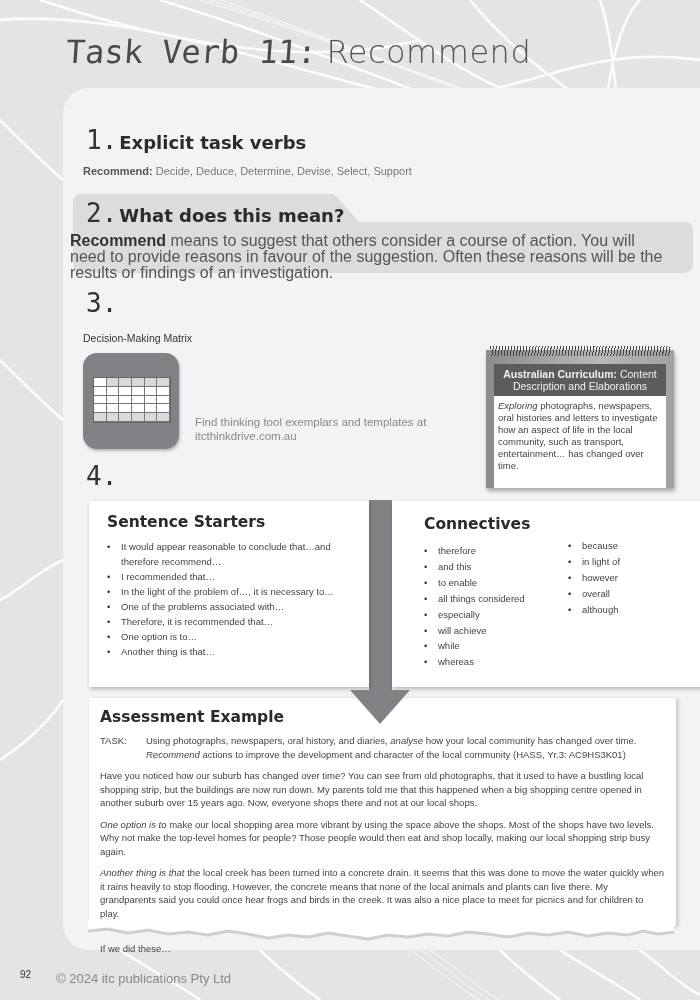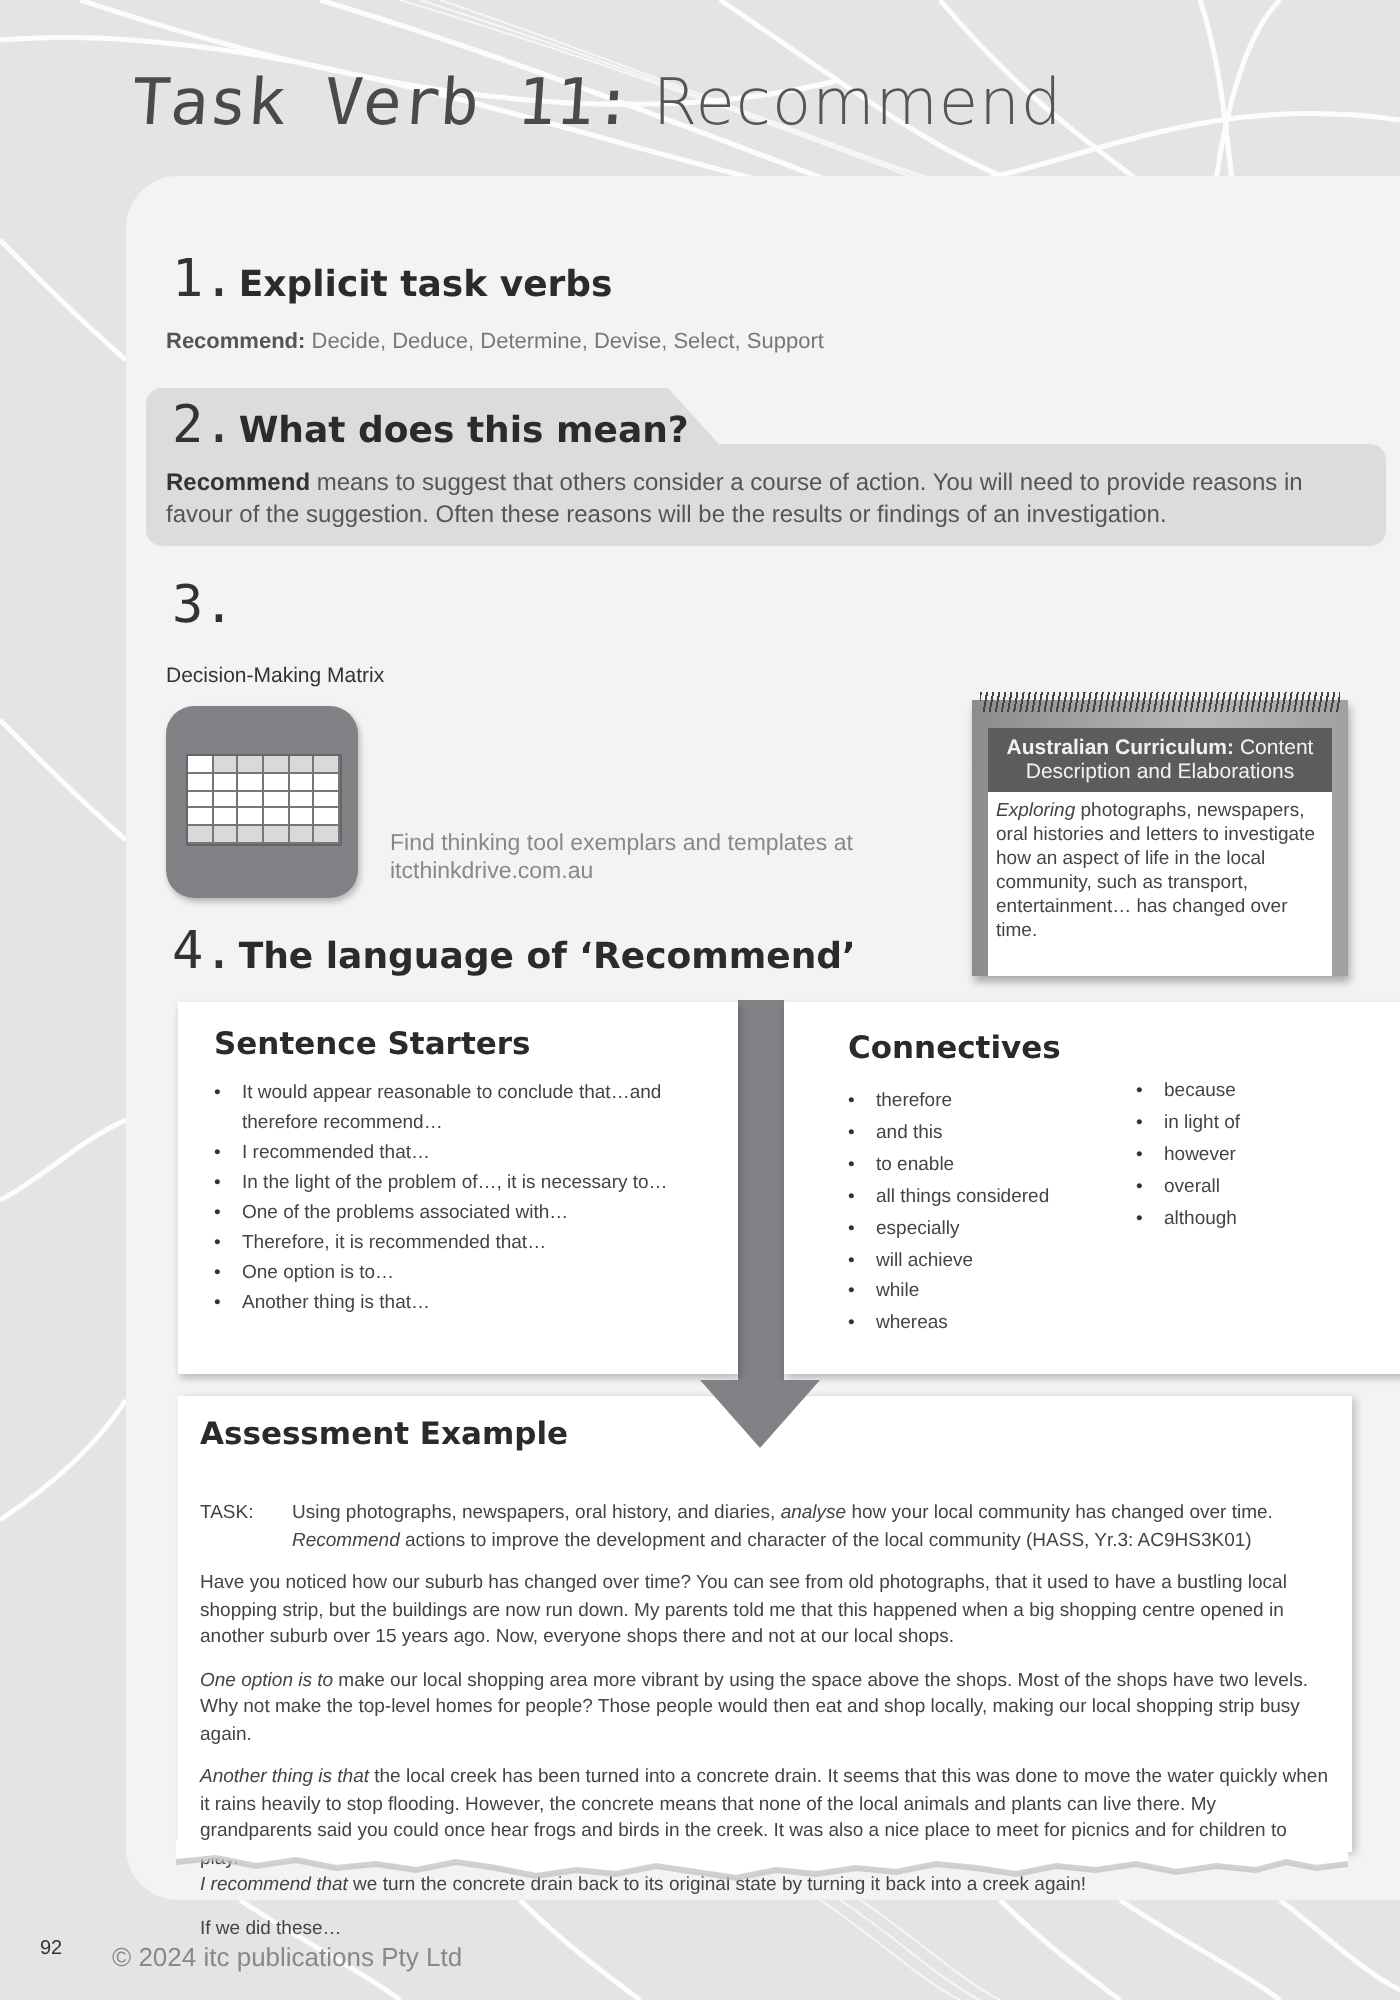--- a/index.html
+++ b/index.html
@@ -38,21 +38,21 @@
   .band-tab {
     position: absolute; left: 73px; top: 194px; width: 290px; height: 32px; z-index: 2;
     background: #dcdcdc; clip-path: polygon(0 0, 90% 0, 100% 100%, 0 100%);
     border-radius: 8px 0 0 0;
   }
   .band {
     position: absolute; left: 73px; top: 222px; width: 620px; height: 51px;
     background: #dcdcdc; border-radius: 0 8px 8px 8px; z-index: 2;
   }
   .band-text {
-    position: absolute; left: 83px; top: 233px; width: 595px; font-size: 12px; line-height: 16px;
+    position: absolute; left: 70px; top: 233px; width: 595px; font-size: 16px; line-height: 16px;
     color: #555; z-index: 3;
   }
   .band-text b { color: #333; }
 
   .tool-label { position: absolute; left: 83px; top: 332px; font-size: 10.5px; color: #333; z-index: 3; }
   .tool-icon {
     position: absolute; left: 83px; top: 353px; width: 96px; height: 96px; border-radius: 14px;
     background: #808285; z-index: 3; box-shadow: 1px 2px 3px rgba(0,0,0,0.25);
   }
   .tool-icon .grid {
@@ -213,21 +213,20 @@
   <div class="head">
     <b>Australian Curriculum:</b><span> Content Description and Elaborations</span>
   </div>
   <div class="body">
     <i>Exploring</i><span> photographs, newspapers, oral histories and letters to investigate how an aspect of life in the local community, such as transport, entertainment… has changed over time.</span>
   </div>
 </div>
 
 <div class="sec-head" style="left:86px; top:461px;">
   <span class="num">4.</span>
-  <span class="txt">The language of ‘Recommend’</span>
 </div>
 
 <div class="arrow-shaft"></div>
 
 <div class="card" style="left:89px; top:501px; width:280px; height:186px; padding:12px 18px;">
   <h3 style="margin-bottom:8px;">Sentence Starters</h3>
   <ul class="bul" style="line-height:15px;">
     <li>It would appear reasonable to conclude that…and therefore recommend…</li>
     <li>I recommended that…</li>
     <li>In the light of the problem of…, it is necessary to…</li>
@@ -253,21 +252,21 @@
     <li>to enable</li>
     <li>all things considered</li>
     <li>especially</li>
     <li>will achieve</li>
     <li>while</li>
     <li>whereas</li>
   </ul>
 </div>
 
 <div class="card assess" style="left:89px; top:698px; width:587px; height:228px; padding:10px 11px; box-shadow:2px 1px 4px rgba(0,0,0,0.2);">
-  <h3 style="margin-bottom:24px;">Assessment Example</h3>
+  <h3 style="margin-bottom:8px;">Assessment Example</h3>
   <div class="task">
     <p class="lbl">TASK:</p>
     <p>
       <span>Using photographs, newspapers, oral history, and diaries, </span><i>analyse</i><span> how your local community has changed over time.</span><br>
       <i>Recommend</i><span> actions to improve the development and character of the local community (HASS, Yr.3: AC9HS3K01)</span>
     </p>
   </div>
   <p>Have you noticed how our suburb has changed over time? You can see from old photographs, that it used to have a bustling local shopping strip, but the buildings are now run down. My parents told me that this happened when a big shopping centre opened in another suburb over 15 years ago. Now, everyone shops there and not at our local shops.</p>
   <p><i>One option is to</i><span> make our local shopping area more vibrant by using the space above the shops. Most of the shops have two levels. Why not make the top-level homes for people? Those people would then eat and shop locally, making our local shopping strip busy again.</span></p>
   <p><i>Another thing is that</i><span> the local creek has been turned into a concrete drain. It seems that this was done to move the water quickly when it rains heavily to stop flooding. However, the concrete means that none of the local animals and plants can live there. My grandparents said you could once hear frogs and birds in the creek. It was also a nice place to meet for picnics and for children to play.</span><br><i>I recommend that</i><span> we turn the concrete drain back to its original state by turning it back into a creek again!</span></p>

